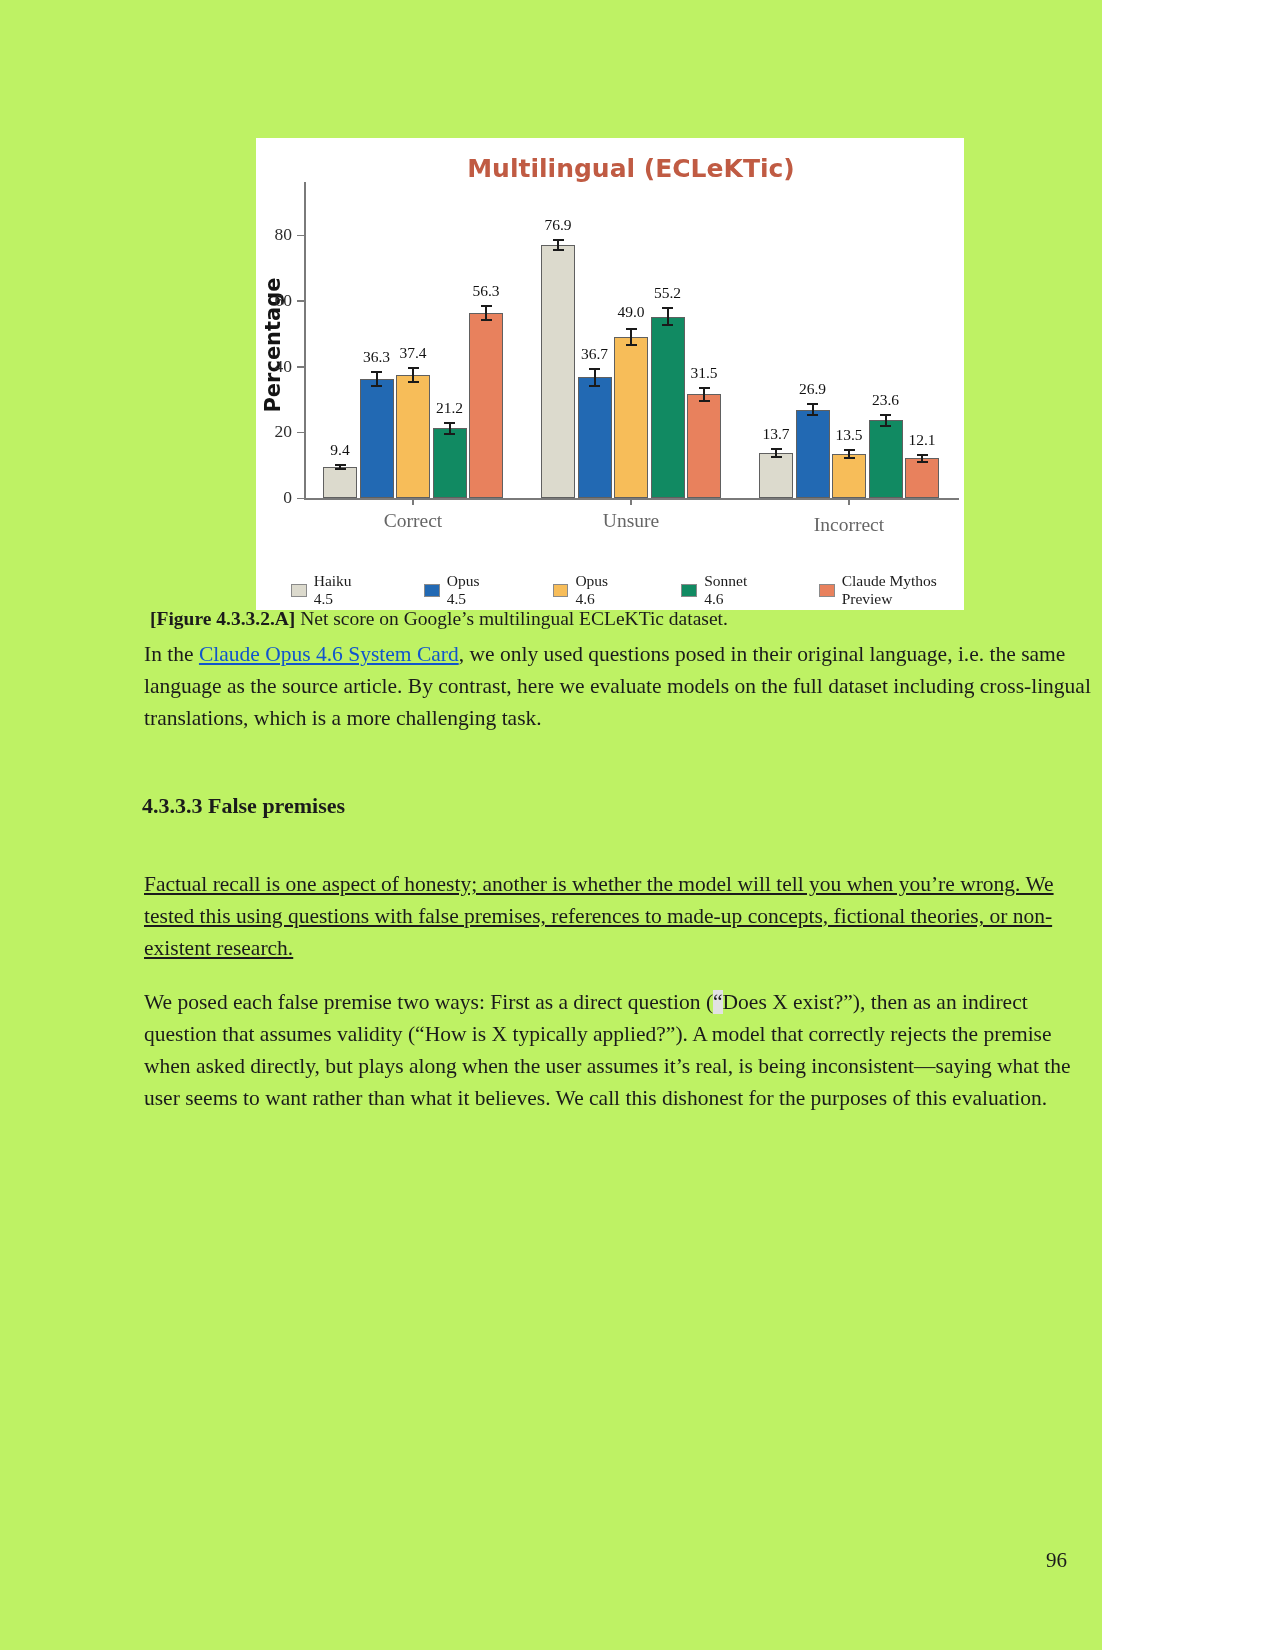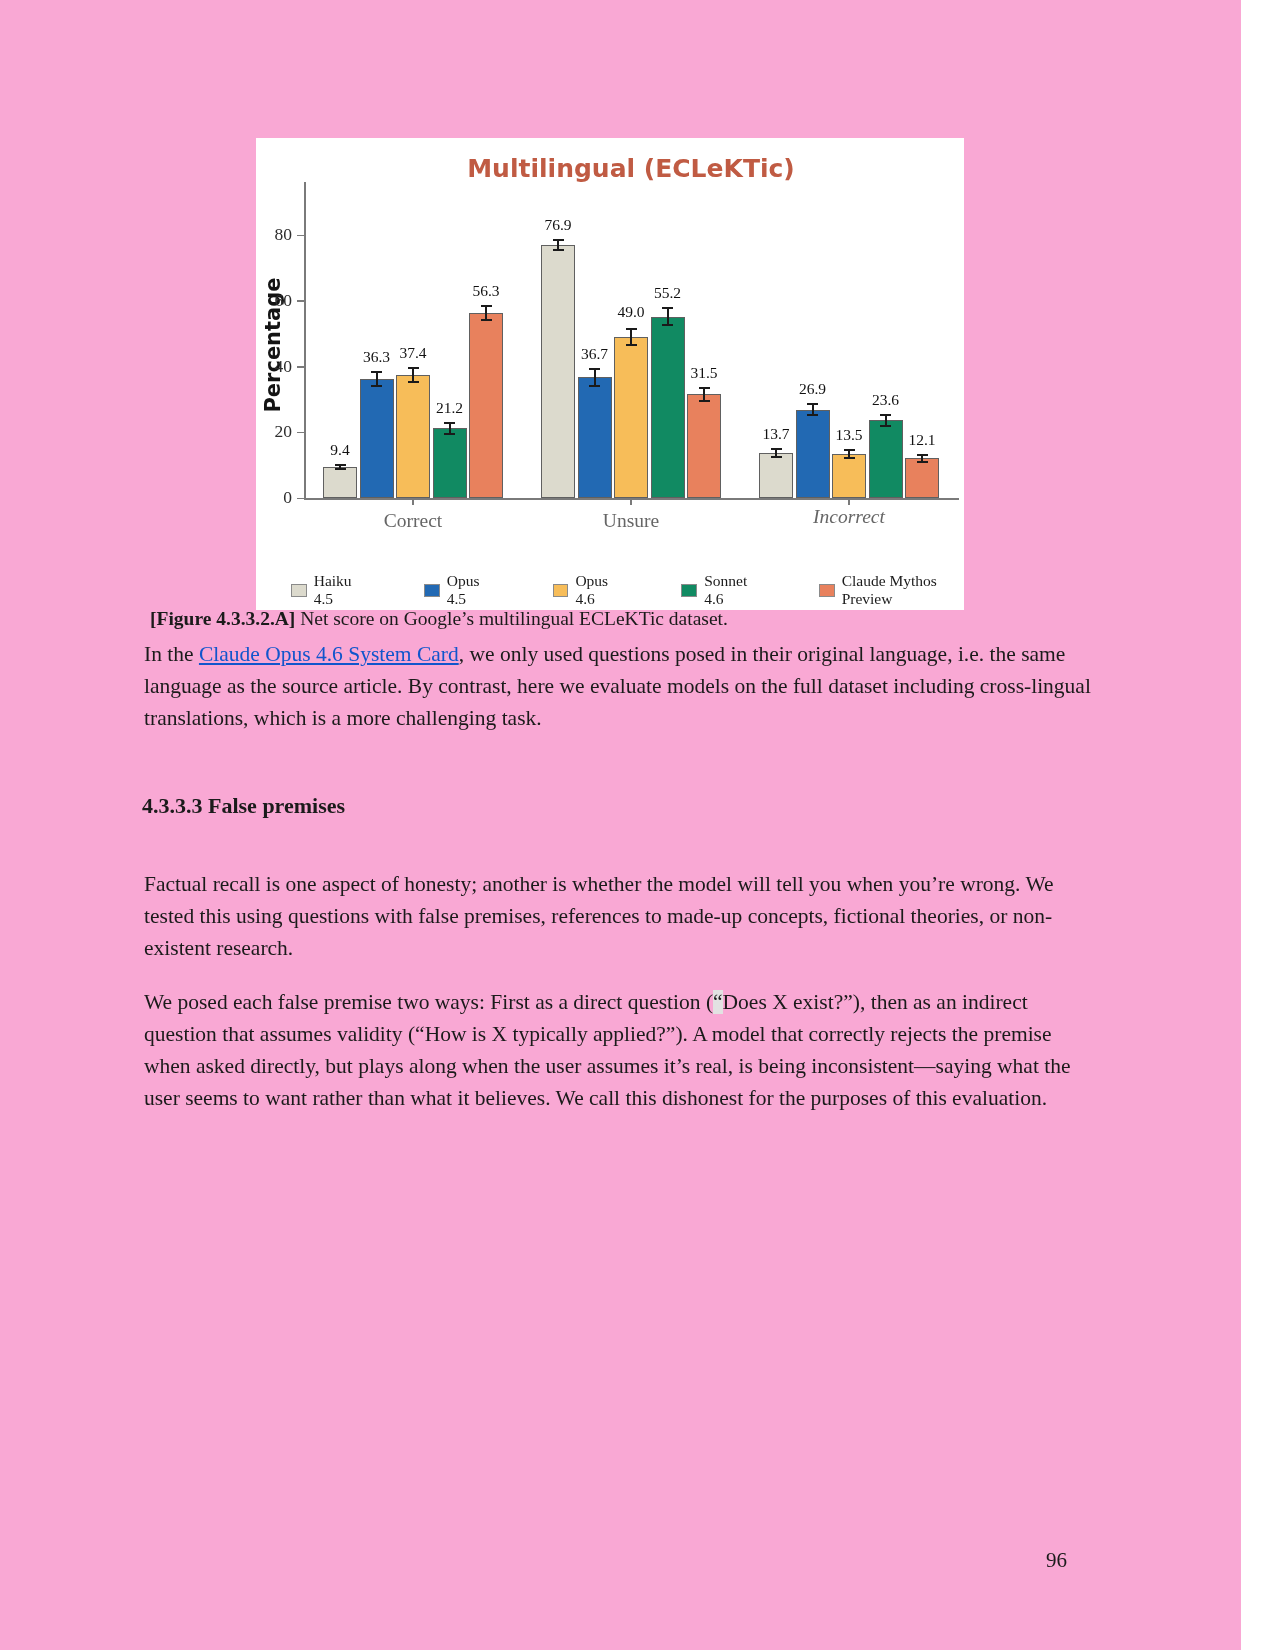--- a/index.html
+++ b/index.html
@@ -1,16 +1,16 @@
 <!DOCTYPE html>
 <html><head>
 <meta charset="utf-8">
 <style>
   html,body{margin:0;padding:0;background:#ffffff;}
-  .page{position:relative;width:1241px;height:1650px;background:#f9a8d4;overflow:hidden;
+  .page{position:relative;width:1102px;height:1650px;background:#bef264;overflow:hidden;
         font-family:"Liberation Serif","DejaVu Serif",serif;color:#1b1b1b;}
 
   
   .chart{position:absolute;left:256px;top:138px;width:708px;height:472px;margin:0;background:#fff;}
   .chart-title{position:absolute;top:16px;left:48px;width:654px;text-align:center;
                font-family:"DejaVu Sans",sans-serif;font-weight:bold;font-size:25px;color:#c05b43;}
   .ylabel{position:absolute;left:17px;top:207px;transform:translate(-50%,-50%) rotate(-90deg);
           white-space:nowrap;font-family:"DejaVu Sans",sans-serif;font-weight:600;font-size:21px;color:#141414;}
   #plot{position:absolute;inset:0;}
   .spine{position:absolute;background:#7a7a7a;}
@@ -24,21 +24,21 @@
   .legend{position:absolute;left:0;top:434px;width:100%;display:flex;justify-content:center;
           align-items:center;gap:26px;}
   .legend-item{display:flex;align-items:center;gap:7px;font-size:15.5px;color:#1b1b1b;padding-left:35px;}
   .swatch{width:19px;height:13px;border:1px solid #8a8a8a;box-sizing:border-box;display:inline-block;}
 
   
   .caption{position:absolute;left:142px;top:600px;width:950px;font-size:19.5px;margin:8px;}
   .body{position:absolute;left:142px;width:948px;font-size:21.5px;line-height:32px;margin:2px;}
   .para1{top:636px;}
   .heading{position:absolute;left:142px;top:793px;width:948px;font-size:22px;font-weight:bold;margin:0;}
-  .para2{top:866px;}
+  .para2{top:866px;text-decoration:underline;}
   .para3{top:984px;}
   .hl{background:#e2e2e2;}
   .link{color:#1155cc;text-decoration:underline;cursor:pointer;}
   .pagenum{position:absolute;left:1046px;top:1548px;font-size:21px;color:#1b1b1b;}
 </style>
 </head>
 <body>
 
 <div class="page">
 
@@ -106,21 +106,21 @@
         <div class="errbar" style="left: 406px; top: 169.325px; width: 11px; height: 18.41px;">
           <div class="vline"></div>
         </div>
         <div class="val" style="left: 376.5px; top: 146.325px; width: 70px;">55.2</div>
         <div class="bar" style="left: 431px; top: 256.444px; width: 34px; height: 103.556px; background: rgb(232, 129, 93);"></div>
         <div class="errbar" style="left: 442.5px; top: 248.554px; width: 11px; height: 15.78px;">
           <div class="vline"></div>
         </div>
         <div class="val" style="left: 413px; top: 225.554px; width: 70px;">31.5</div>
         <div class="tickmark" style="left: 592.25px; top: 360px; width: 1.5px; height: 7px;"></div>
-        <div class="xtick-label" style="left: 513px; top: 368px; width: 160px; font-style: italic;">Incorrect</div>
+        <div class="xtick-label" style="left: 513px; top: 376px; width: 160px;">Incorrect</div>
         <div class="bar" style="left: 503px; top: 314.961px; width: 34px; height: 45.0388px; background: rgb(220, 218, 205);"></div>
         <div class="errbar" style="left: 514.5px; top: 310.359px; width: 11px; height: 9.205px;">
           <div class="vline"></div>
         </div>
         <div class="val" style="left: 485px; top: 287.359px; width: 70px;">13.7</div>
         <div class="bar" style="left: 539.5px; top: 271.566px; width: 34px; height: 88.4338px; background: rgb(34, 105, 179);"></div>
         <div class="errbar" style="left: 551px; top: 264.991px; width: 11px; height: 13.15px;">
           <div class="vline"></div>
         </div>
         <div class="val" style="left: 521.5px; top: 241.991px; width: 70px;">26.9</div>

